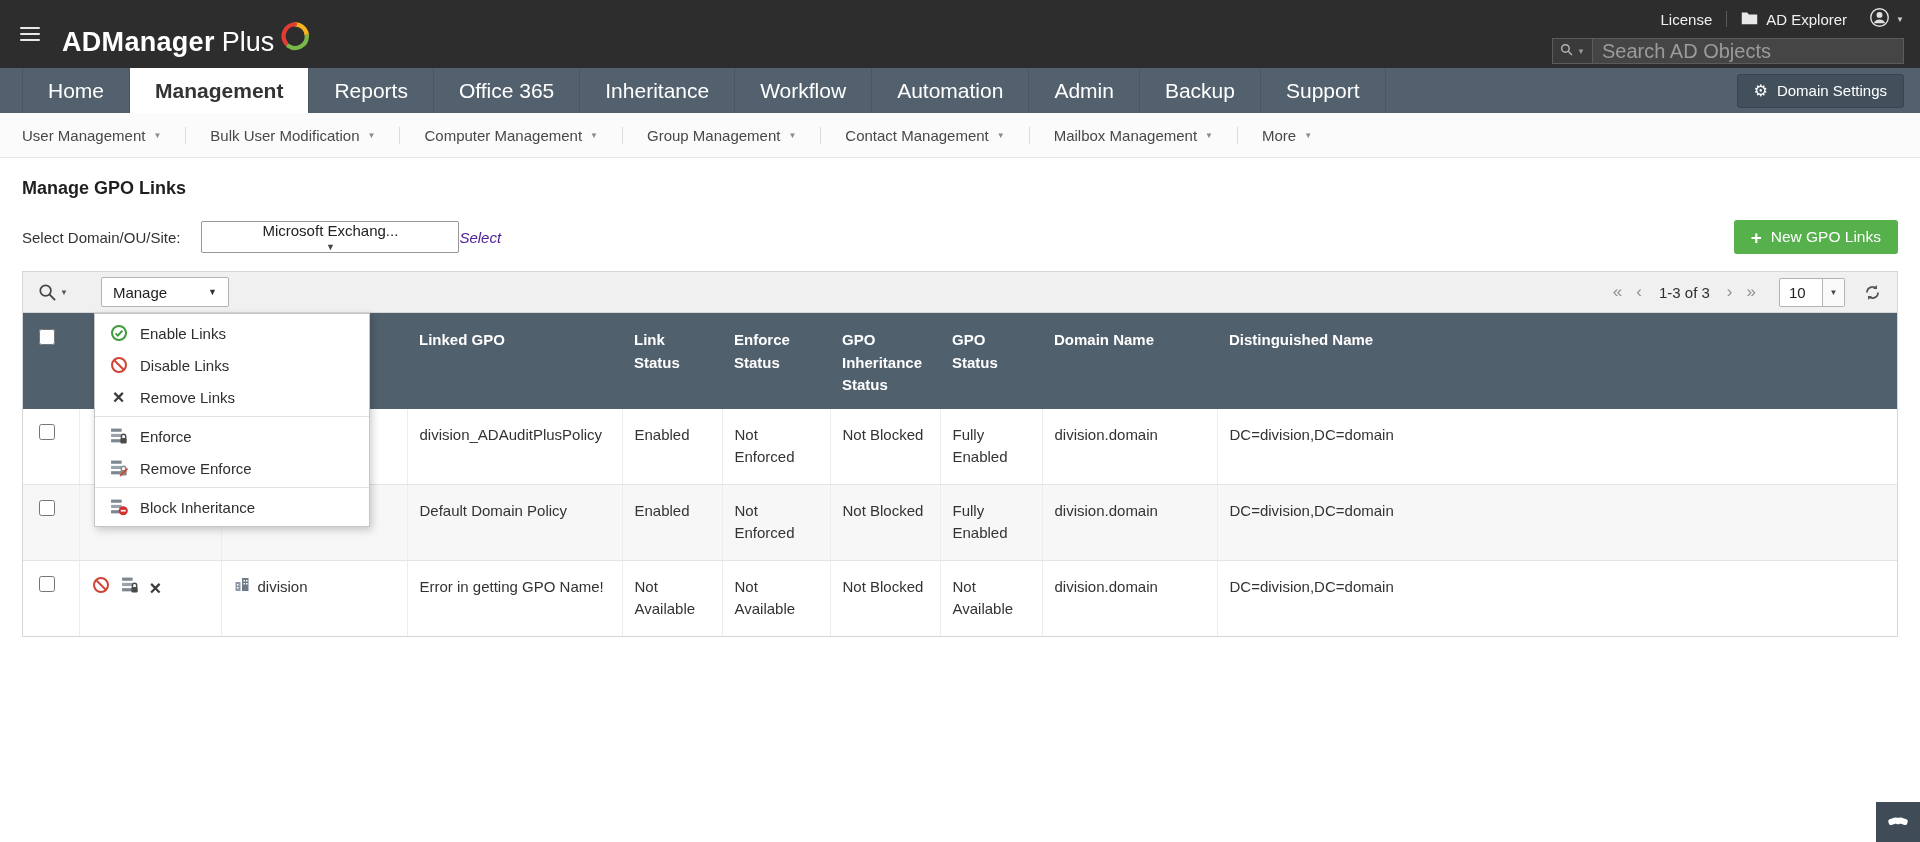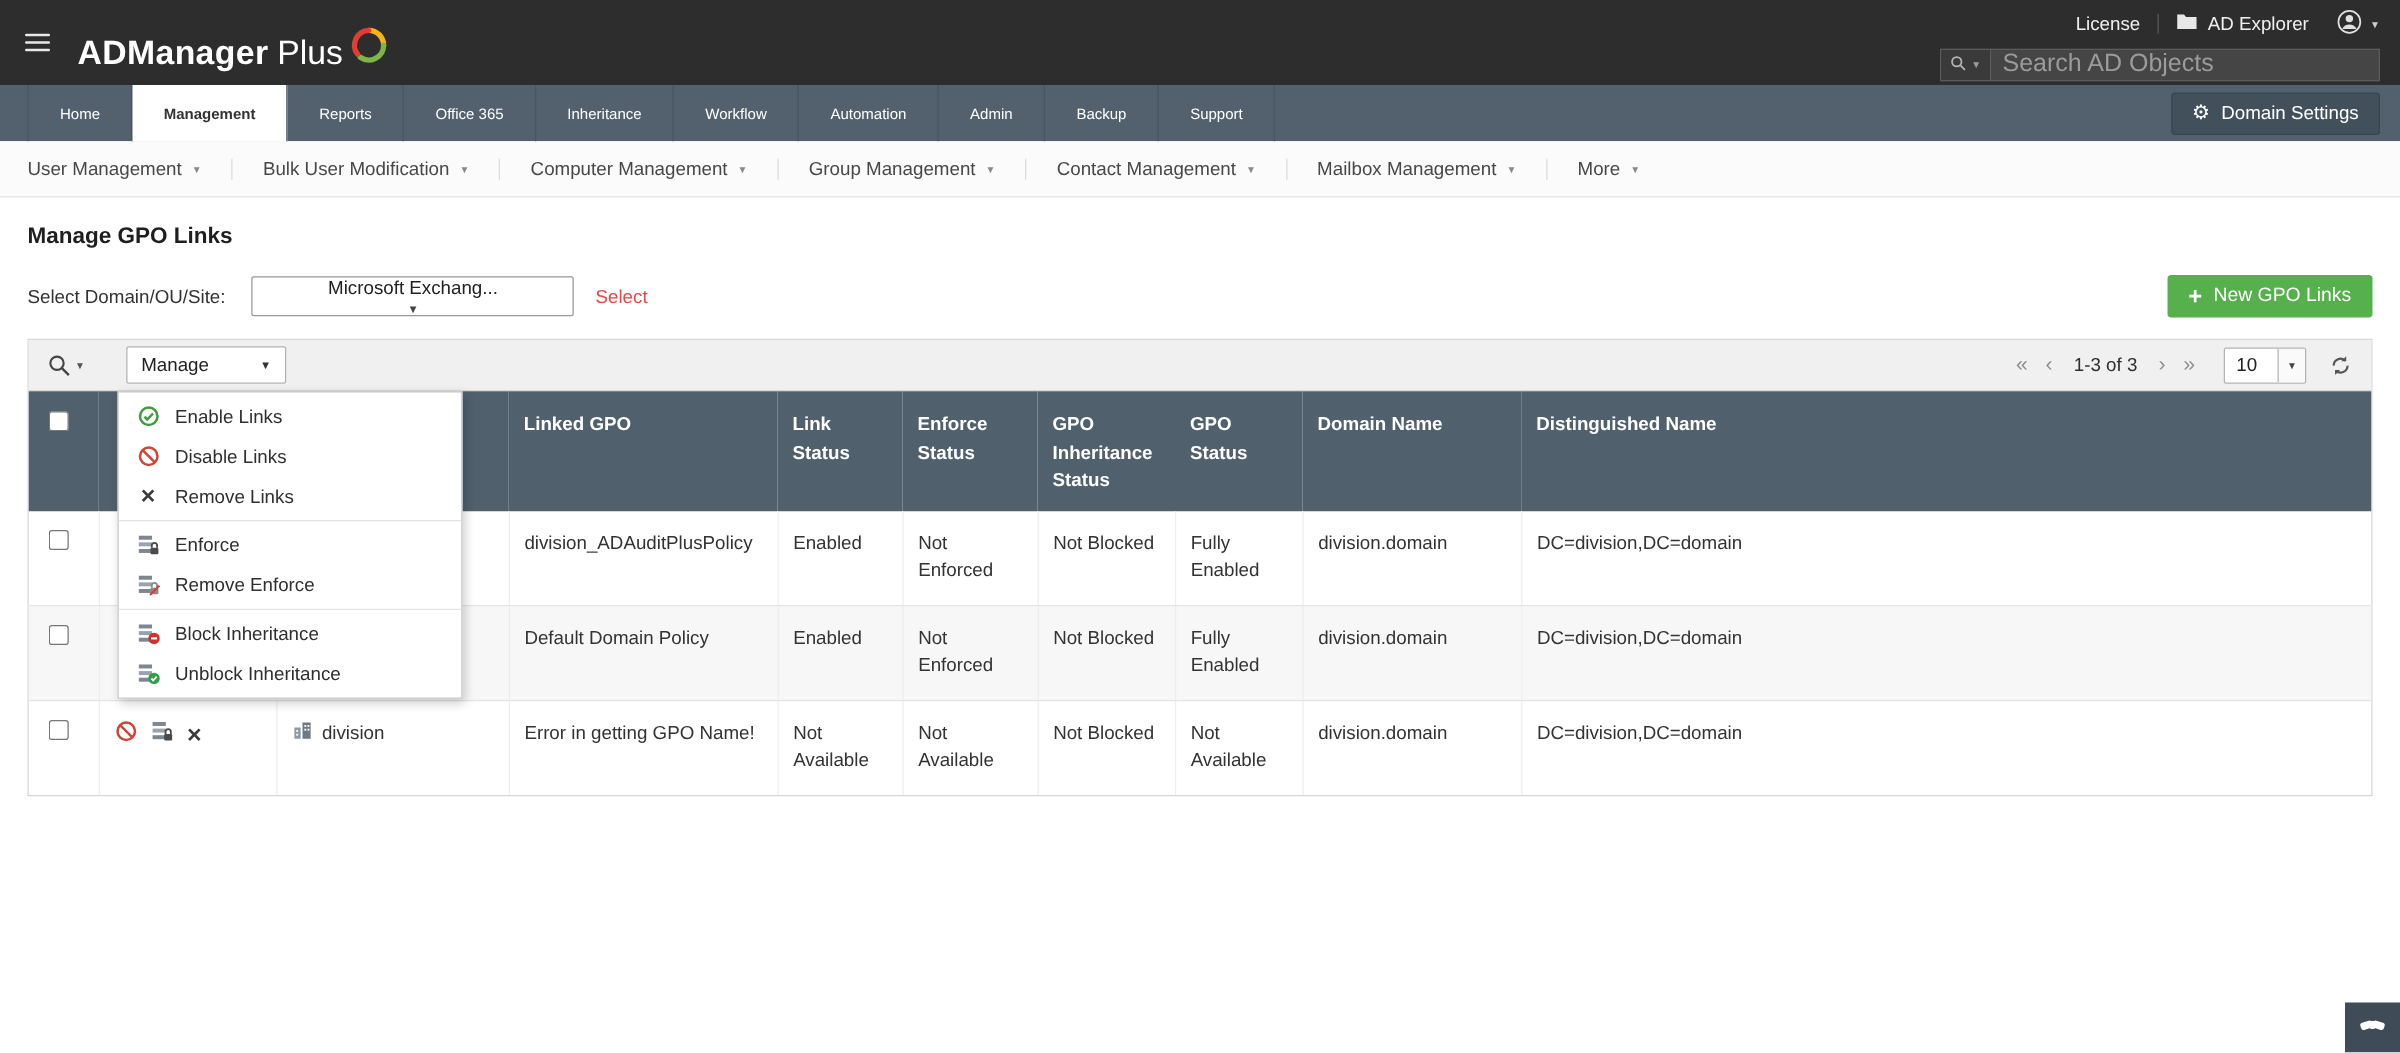--- a/index.html
+++ b/index.html
@@ -24,39 +24,39 @@
   .ad-explorer { display: flex; align-items: center; gap: 8px; cursor: pointer; }
   .user-menu { display: flex; align-items: center; gap: 6px; cursor: pointer; margin-left: 8px; }
   .caret { font-size: 8px; color: #cfcfcf; }
   .searchbar { display: flex; align-items: center; width: 352px; height: 26px; border: 1px solid #5c5c5c; background: #454545; }
   .search-scope { display: flex; align-items: center; justify-content: center; gap: 4px; width: 40px; height: 100%; background: #3a3a3a; border: none; border-right: 1px solid #5c5c5c; cursor: pointer; color: #b5b5b5; }
   .search-scope .caret { color: #9b9b9b; }
   .search-input { flex: 1; height: 100%; border: none; background: transparent; color: #ddd; padding: 0 9px; font-size: 20px; outline: none; font-family: inherit; }
   .search-input::placeholder { color: #9b9b9b; }
   
   .navbar { height: 45px; background: #53616e; display: flex; align-items: stretch; padding: 0 16px 0 22px; }
-  .tab { display: flex; align-items: center; padding: 0 25px; color: #fff; font-size: 12px; cursor: pointer; border-right: 1px solid #49565f; }
+  .tab { display: flex; align-items: center; padding: 0 25px; color: #fff; font-size: 21px; cursor: pointer; border-right: 1px solid #49565f; }
   .tab:first-child { border-left: 1px solid #49565f; }
   .tab.active { background: #fff; color: #333; font-weight: bold; }
   .navbar-spacer { flex: 1; }
   .domain-settings { align-self: center; display: flex; align-items: center; gap: 9px; background: #42505c; border: 1px solid #38444e; color: #fff; height: 34px; padding: 0 16px; border-radius: 3px; font-size: 15px; cursor: pointer; font-family: inherit; }
   .gear { font-size: 16px; line-height: 1; }
   
   .subnav { height: 45px; background: #fbfbfb; border-bottom: 1px solid #e4e4e4; display: flex; align-items: center; padding: 0 22px; }
   .subnav-item { display: flex; align-items: center; gap: 8px; padding: 0 24px; color: #484848; font-size: 15px; cursor: pointer; }
   .subnav-item:first-child { padding-left: 0; }
   .subnav-item .caret { color: #8a8a8a; }
   .subnav-sep { width: 1px; height: 17px; background: #dcdcdc; }
   
   .content { padding: 0 22px; position: relative; }
   .page-title { font-size: 18px; font-weight: bold; color: #1f1f1f; margin: 20px 0 21px; }
   .domain-row { display: flex; align-items: center; margin-bottom: 17px; }
   .domain-dropdown { width: 258px; height: 32px; border: 1px solid #989898; background: #fff; display: flex; align-items: center; justify-content: space-between; padding: 0 11px; margin-left: 21px; cursor: pointer; color: #222; border-radius: 2px; flex-direction: column; }
   .dd-caret { font-size: 9px; color: #444; }
-  .select-link { color: #ef4444; margin-left: 17px; cursor: pointer; text-decoration: none; }
+  .select-link { color: #4c1d95; cursor: pointer; text-decoration: none; font-style: italic; }
   .new-gpo { margin-left: auto; display: flex; align-items: center; gap: 9px; background: #56b04c; color: #fff; border: none; border-radius: 3px; height: 34px; padding: 0 17px; font-size: 15.5px; cursor: pointer; font-family: inherit; }
   .plus { font-size: 19px; font-weight: bold; line-height: 1; }
   
   .grid-block { border: 1px solid #d7d7d7; position: relative; background: #fff; }
   .toolbar { height: 41px; background: #f0f0f0; border-bottom: 1px solid #d7d7d7; display: flex; align-items: center; padding: 0 15px; }
   .col-search { display: flex; align-items: center; gap: 3px; color: #444; cursor: pointer; }
   .col-search .caret { color: #555; }
   .manage-select { margin-left: 33px; width: 128px; height: 30px; background: #fff; border: 1px solid #b3b3b3; border-radius: 2px; display: flex; align-items: center; justify-content: space-between; padding: 0 11px; color: #222; cursor: pointer; }
   .manage-select .dd-caret { color: #333; }
   .toolbar-right { margin-left: auto; display: flex; align-items: center; }
@@ -409,32 +409,20 @@
           <svg width="18" height="18" viewBox="0 0 17 17">
               <rect x="1" y="1.5" width="10" height="3" fill="#7d8790"></rect>
               <rect x="1" y="6.5" width="10" height="3" fill="#9aa3ab"></rect>
               <rect x="1" y="11.5" width="10" height="3" fill="#7d8790"></rect>
               <circle cx="12.5" cy="12" r="4.3" fill="#d32f2f"></circle>
               <rect x="10.2" y="11.2" width="4.6" height="1.6" fill="#fff"></rect>
             </svg>
         </span>
         <span>Block Inheritance</span>
       </div>
-      <div class="mi">
-        <span class="mi-ic">
-          <svg width="18" height="18" viewBox="0 0 17 17">
-              <rect x="1" y="1.5" width="10" height="3" fill="#7d8790"></rect>
-              <rect x="1" y="6.5" width="10" height="3" fill="#9aa3ab"></rect>
-              <rect x="1" y="11.5" width="10" height="3" fill="#7d8790"></rect>
-              <circle cx="12.5" cy="12" r="4.3" fill="#2f9e44"></circle>
-              <path d="M10.5 12.1l1.4 1.4 2.6-2.8" stroke="#fff" stroke-width="1.4" fill="none"></path>
-            </svg>
-        </span>
-        <span>Unblock Inheritance</span>
-      </div>
     </div>
   </div>
 </main>
 
 <div class="feedback">
   <span>
     <svg width="24" height="22" viewBox="0 0 24 24" fill="#fff">
       <rect x="1.5" y="9" width="10.5" height="6.5" rx="2.2" transform="rotate(-18 6.75 12.25)"></rect>
       <rect x="12" y="9" width="10.5" height="6.5" rx="2.2" transform="rotate(18 17.25 12.25)"></rect>
       <rect x="9.5" y="8.5" width="5" height="7" rx="1.6"></rect>

